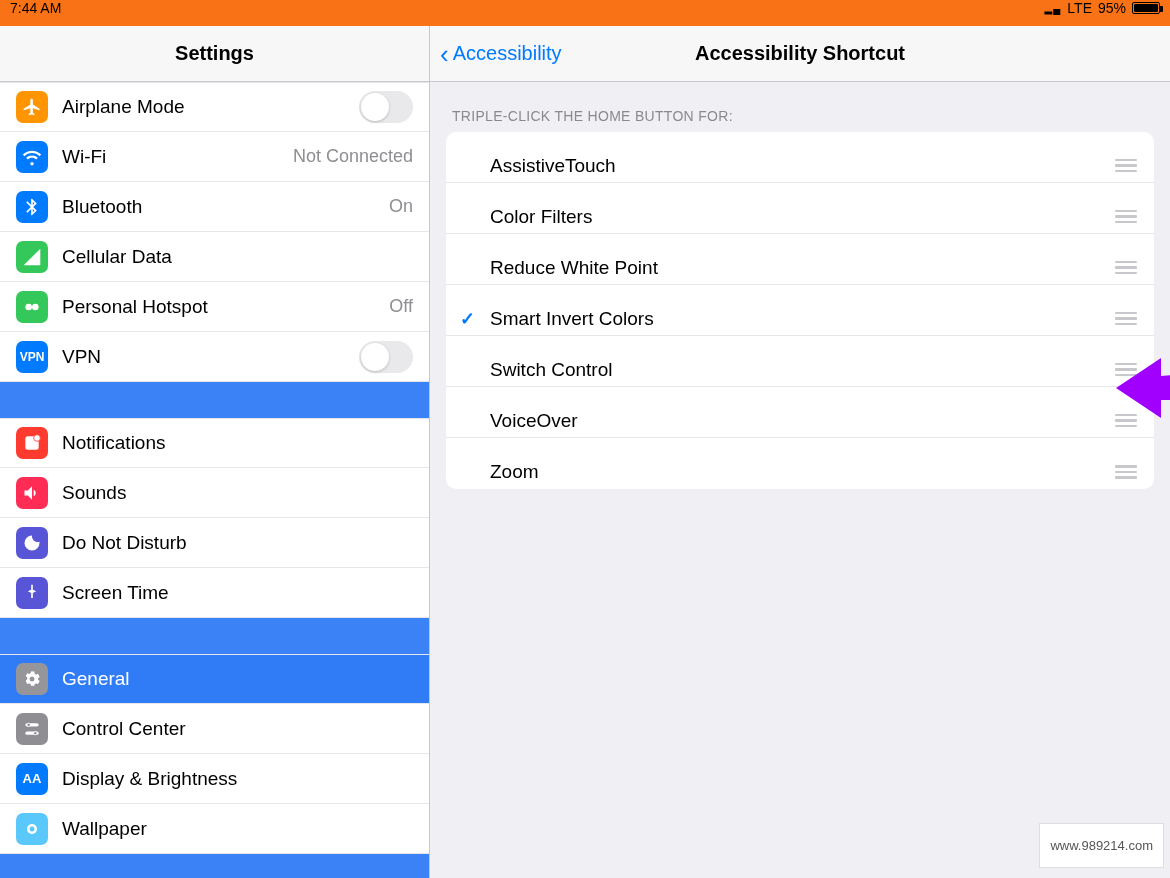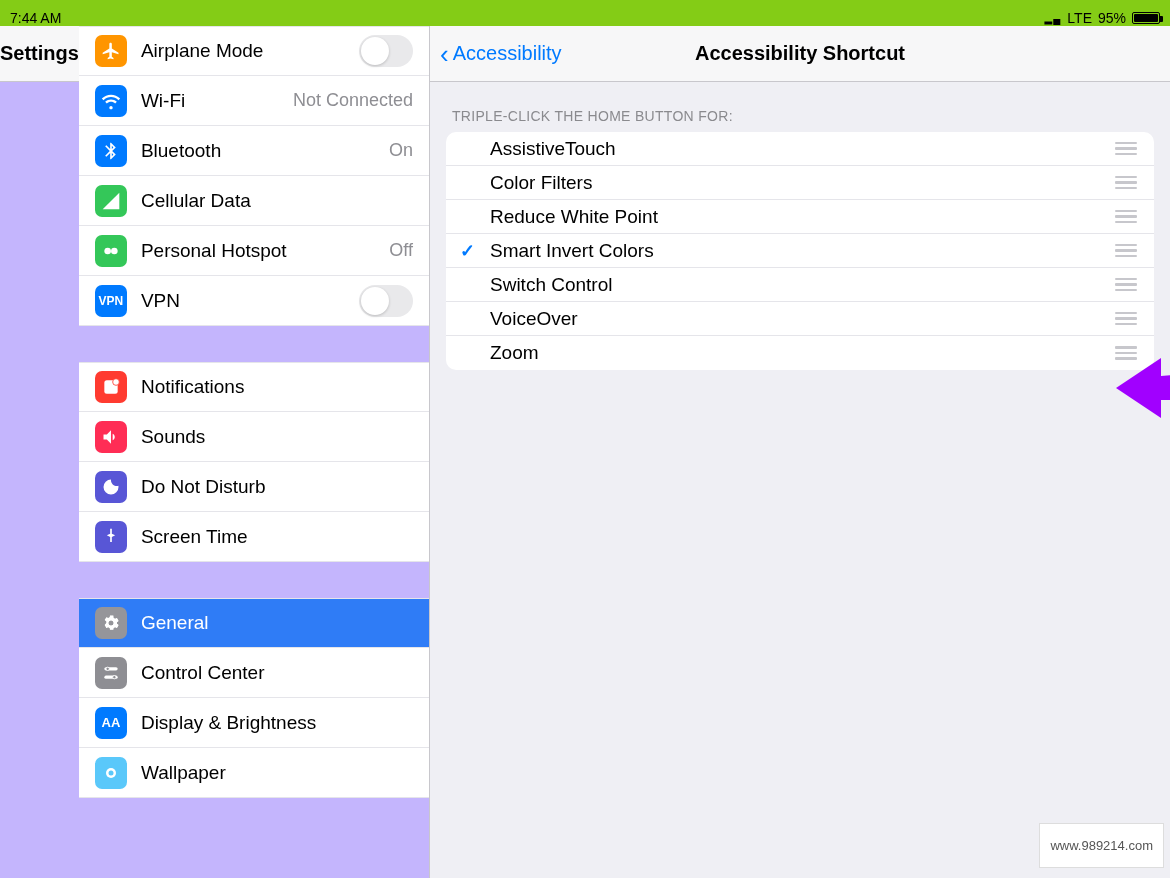--- a/index.html
+++ b/index.html
@@ -1,30 +1,30 @@
 <!DOCTYPE html>
 <html><head>
 <meta charset="utf-8">
 <style>
   * { box-sizing: border-box; margin: 0; padding: 0; }
   html, body { width: 1170px; height: 878px; font-family: -apple-system, "Helvetica Neue", Helvetica, Arial, sans-serif; background:#f0f0f5; overflow:hidden; }
   .device { width:1170px; height:878px; background:#efeff4; position:relative; }
 
   
-  .status-bar { height:26px; width:100%; display:flex; justify-content:space-between; align-items:flex-end; padding:0 10px; font-size:14px; color:#000; background:#84cc16; }
+  .status-bar { height:26px; width:100%; display:flex; justify-content:space-between; align-items:flex-start; padding:0 10px; font-size:14px; color:#000; background:#f97316; }
   .status-left { display:flex; gap:6px; align-items:center; }
   .status-right { display:flex; gap:6px; align-items:center; }
   .battery-icon { width:28px; height:12px; border:1.5px solid #000; border-radius:2px; position:relative; }
   .battery-icon::after { content:""; position:absolute; right:-4px; top:3px; width:3px; height:6px; background:#000; border-radius:0 1px 1px 0; }
   .battery-fill { position:absolute; left:1px; top:1px; bottom:1px; right:1px; background:#000; border-radius:1px;}
   .signal { letter-spacing:1px; font-size:10px;}
 
   
   .split { display:flex; height:calc(878px - 26px); width:100%; }
-  .left-pane { width:430px; background:#c4b5fd; border-right:1px solid #c8c7cc; display:flex; flex-direction:row; }
+  .left-pane { width:430px; background:#3b82f6; border-right:1px solid #c8c7cc; display:flex; flex-direction:column; }
   .right-pane { flex:1; background:#efeff4; display:flex; flex-direction:column; position:relative; }
 
   
   .left-header { height:56px; display:flex; align-items:center; justify-content:center; border-bottom:1px solid #c8c7cc; background:#f7f7f8; }
   .left-header-title { font-size:20px; font-weight:600; color:#000; }
 
   
   .right-header { height:56px; display:flex; align-items:center; justify-content:center; border-bottom:1px solid #c8c7cc; background:#f7f7f8; position:relative; }
   .right-header-title { font-size:20px; font-weight:600; color:#000; }
   .back-button { position:absolute; left:10px; display:flex; align-items:center; gap:4px; color:#007aff; font-size:20px; cursor:pointer; }
@@ -43,21 +43,21 @@
   .row.selected .row-label { color:#fff; }
   .row.selected .icon-box { filter: brightness(1.05); }
 
   
   .toggle { width:54px; height:32px; background:#e9e9eb; border-radius:16px; position:relative; }
   .toggle .knob { position:absolute; width:28px; height:28px; background:#fff; border-radius:50%; top:2px; left:2px; box-shadow:0 1px 3px rgba(0,0,0,0.2); }
 
   
   .section-header { font-size:14px; color:#8a8a8e; text-transform:uppercase; padding:26px 22px 8px 22px; letter-spacing:0.3px; }
   .option-list { margin:0 16px; background:#fff; border-radius:10px; overflow:hidden; }
-  .option-row { display:flex; align-items:center; height:34px; padding:0 16px 0 44px; border-bottom:1px solid #e5e5ea; cursor:pointer; position:relative; }
+  .option-row { display:flex; align-items:center; height:34px; padding:0 16px 0 44px; border-bottom:1px solid #e5e5ea; cursor:pointer; position:relative;margin-top:17px; }
   .option-row:last-child { border-bottom:none; }
   .option-label { font-size:19px; color:#000; flex:1; }
   .check { position:absolute; left:14px; color:#007aff; font-size:18px; font-weight:700; }
   .drag-handle { width:24px; display:flex; flex-direction:column; gap:3px; align-items:center; }
   .drag-handle span { display:block; width:22px; height:2.5px; background:#c7c7cc; border-radius:1px; }
 
   
   .arrow { position:absolute; left:686px; top:322px; pointer-events:none; }
 
   

